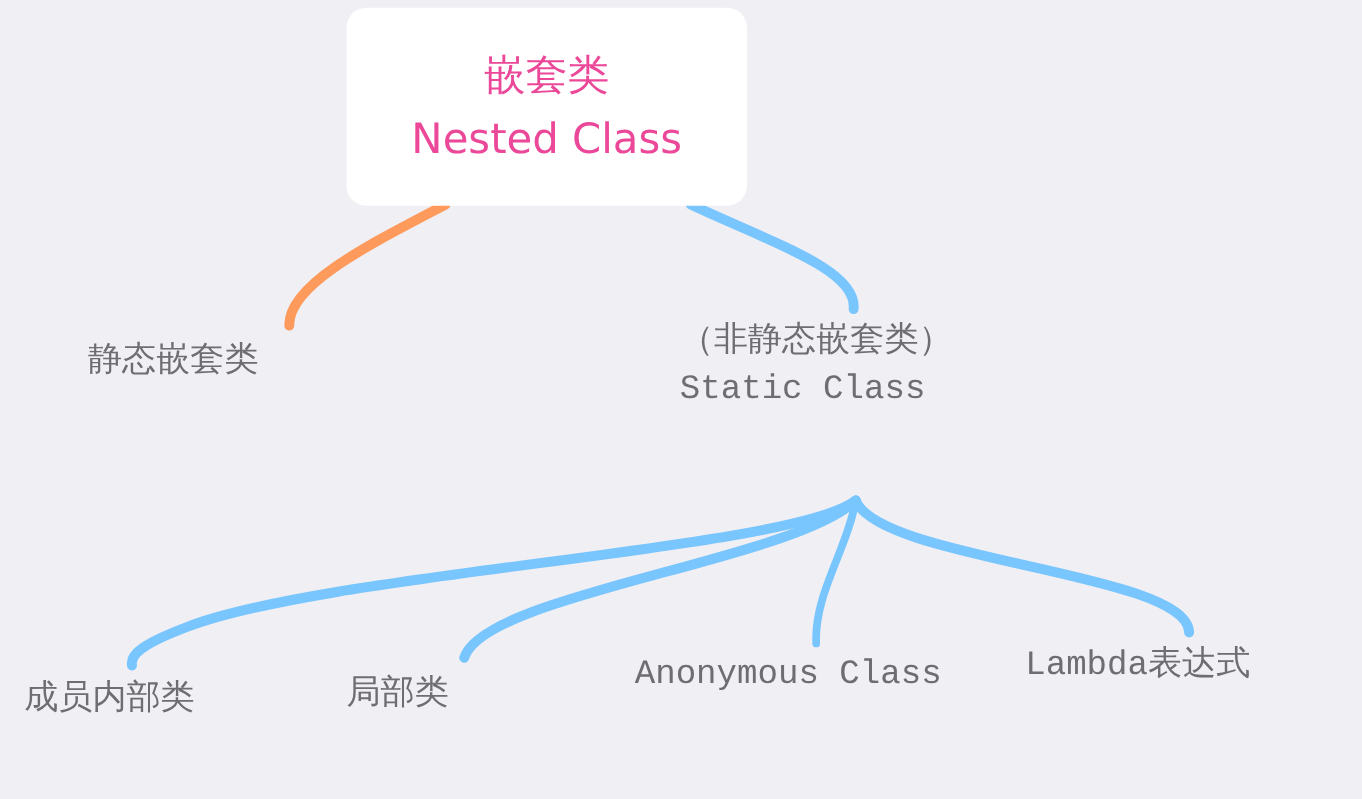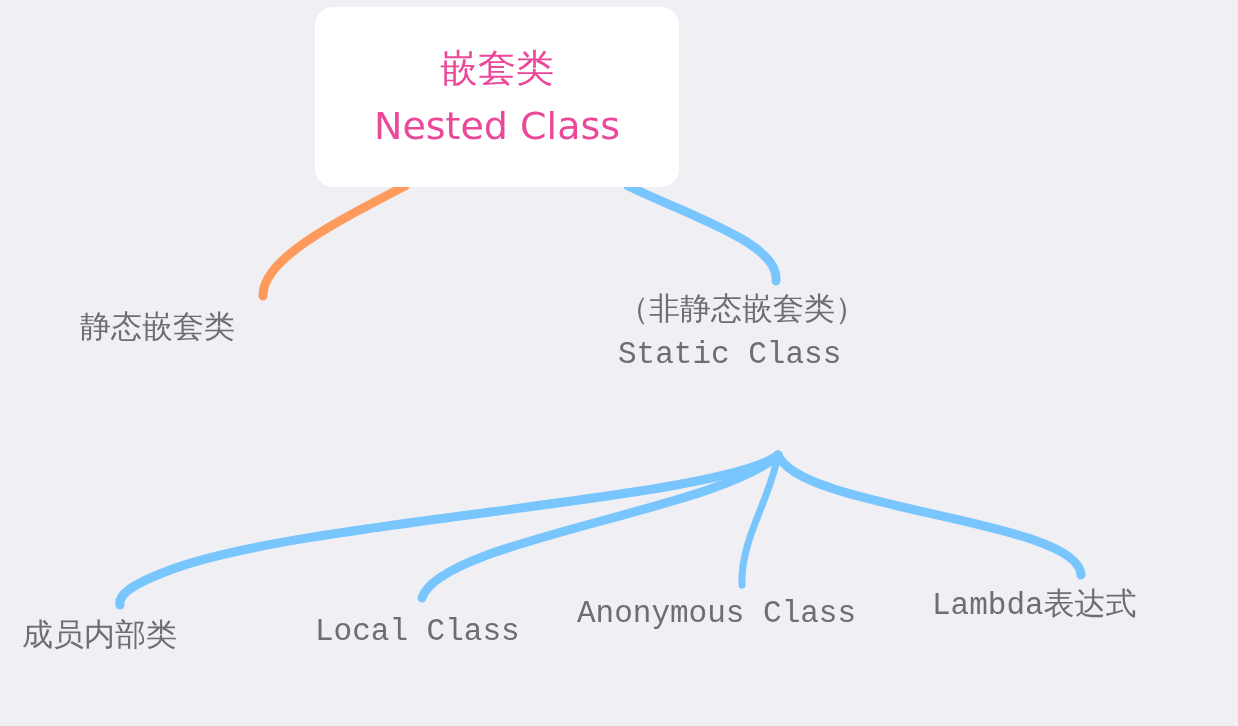--- a/index.html
+++ b/index.html
@@ -82,21 +82,21 @@
 <div class="node" style="left:618px; top:289px; line-height:44px;">
   <div>（非静态嵌套类）</div>
   <div>Static Class</div>
 </div>
 
 <div class="node" style="left:22px; top:614px;">
   <div>成员内部类</div>
 </div>
 
 <div class="node" style="left:315px; top:609px;">
-  <div>Local Class</div>
+  <div>局部类</div>
 </div>
 
 <div class="node" style="left:577px; top:591px;">
   <div>Anonymous Class</div>
 </div>
 
 <div class="node" style="left:932px; top:583px;">
   <div>Lambda表达式</div>
 </div>
 

